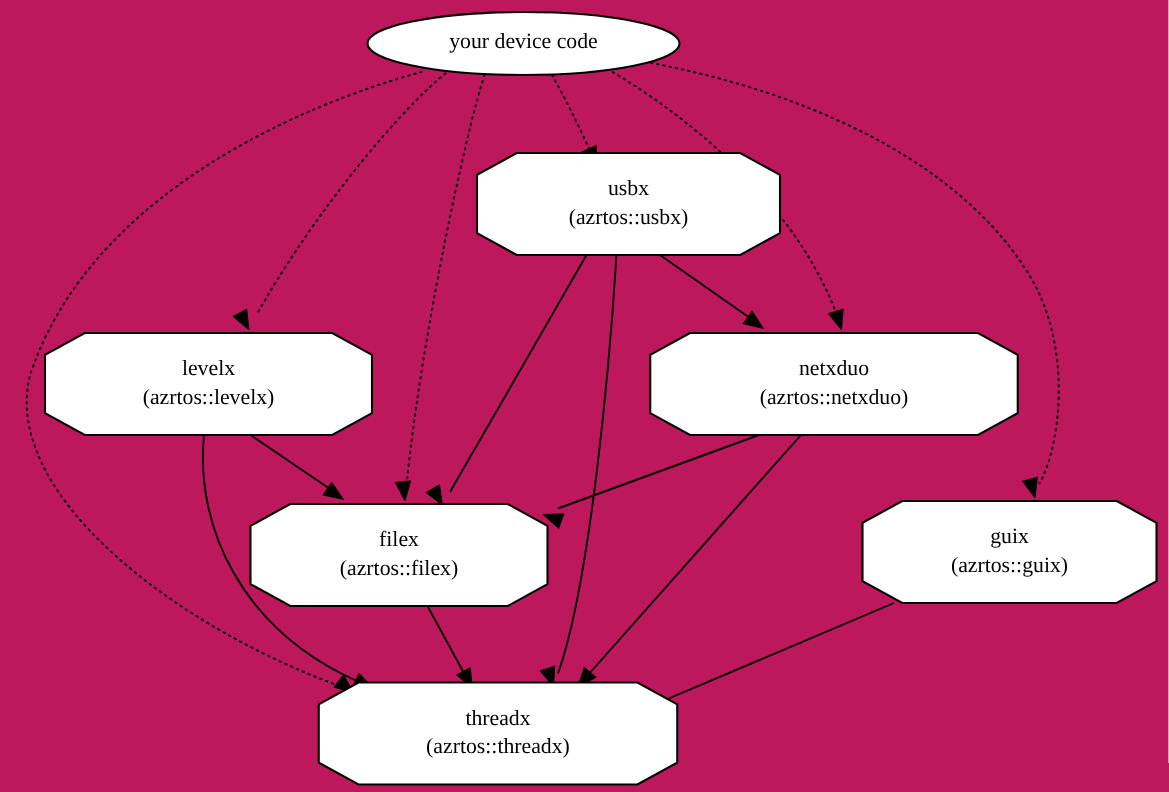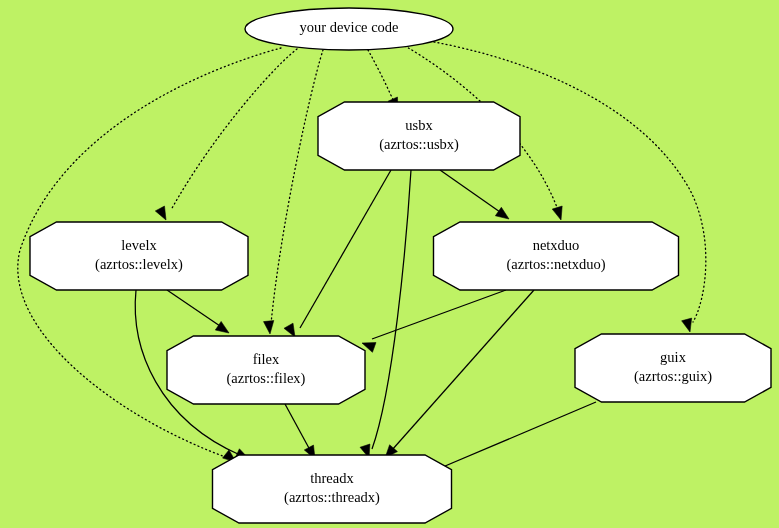--- a/index.html
+++ b/index.html
@@ -4,21 +4,21 @@
 <style>
   html, body {
     margin: 0;
     padding: 0;
     background: #ffffff;
   }
   #canvas-wrap {
     position: relative;
     width: 779px;
     height: 528px;
-    background: #bef264;
+    background: #be185d;
     overflow: hidden;
     font-family: "Liberation Serif", "DejaVu Serif", serif;
   }
   svg#graph {
     display: block;
     width: 779px;
     height: 528px;
   }
   .node-shape {
     fill: #ffffff;

